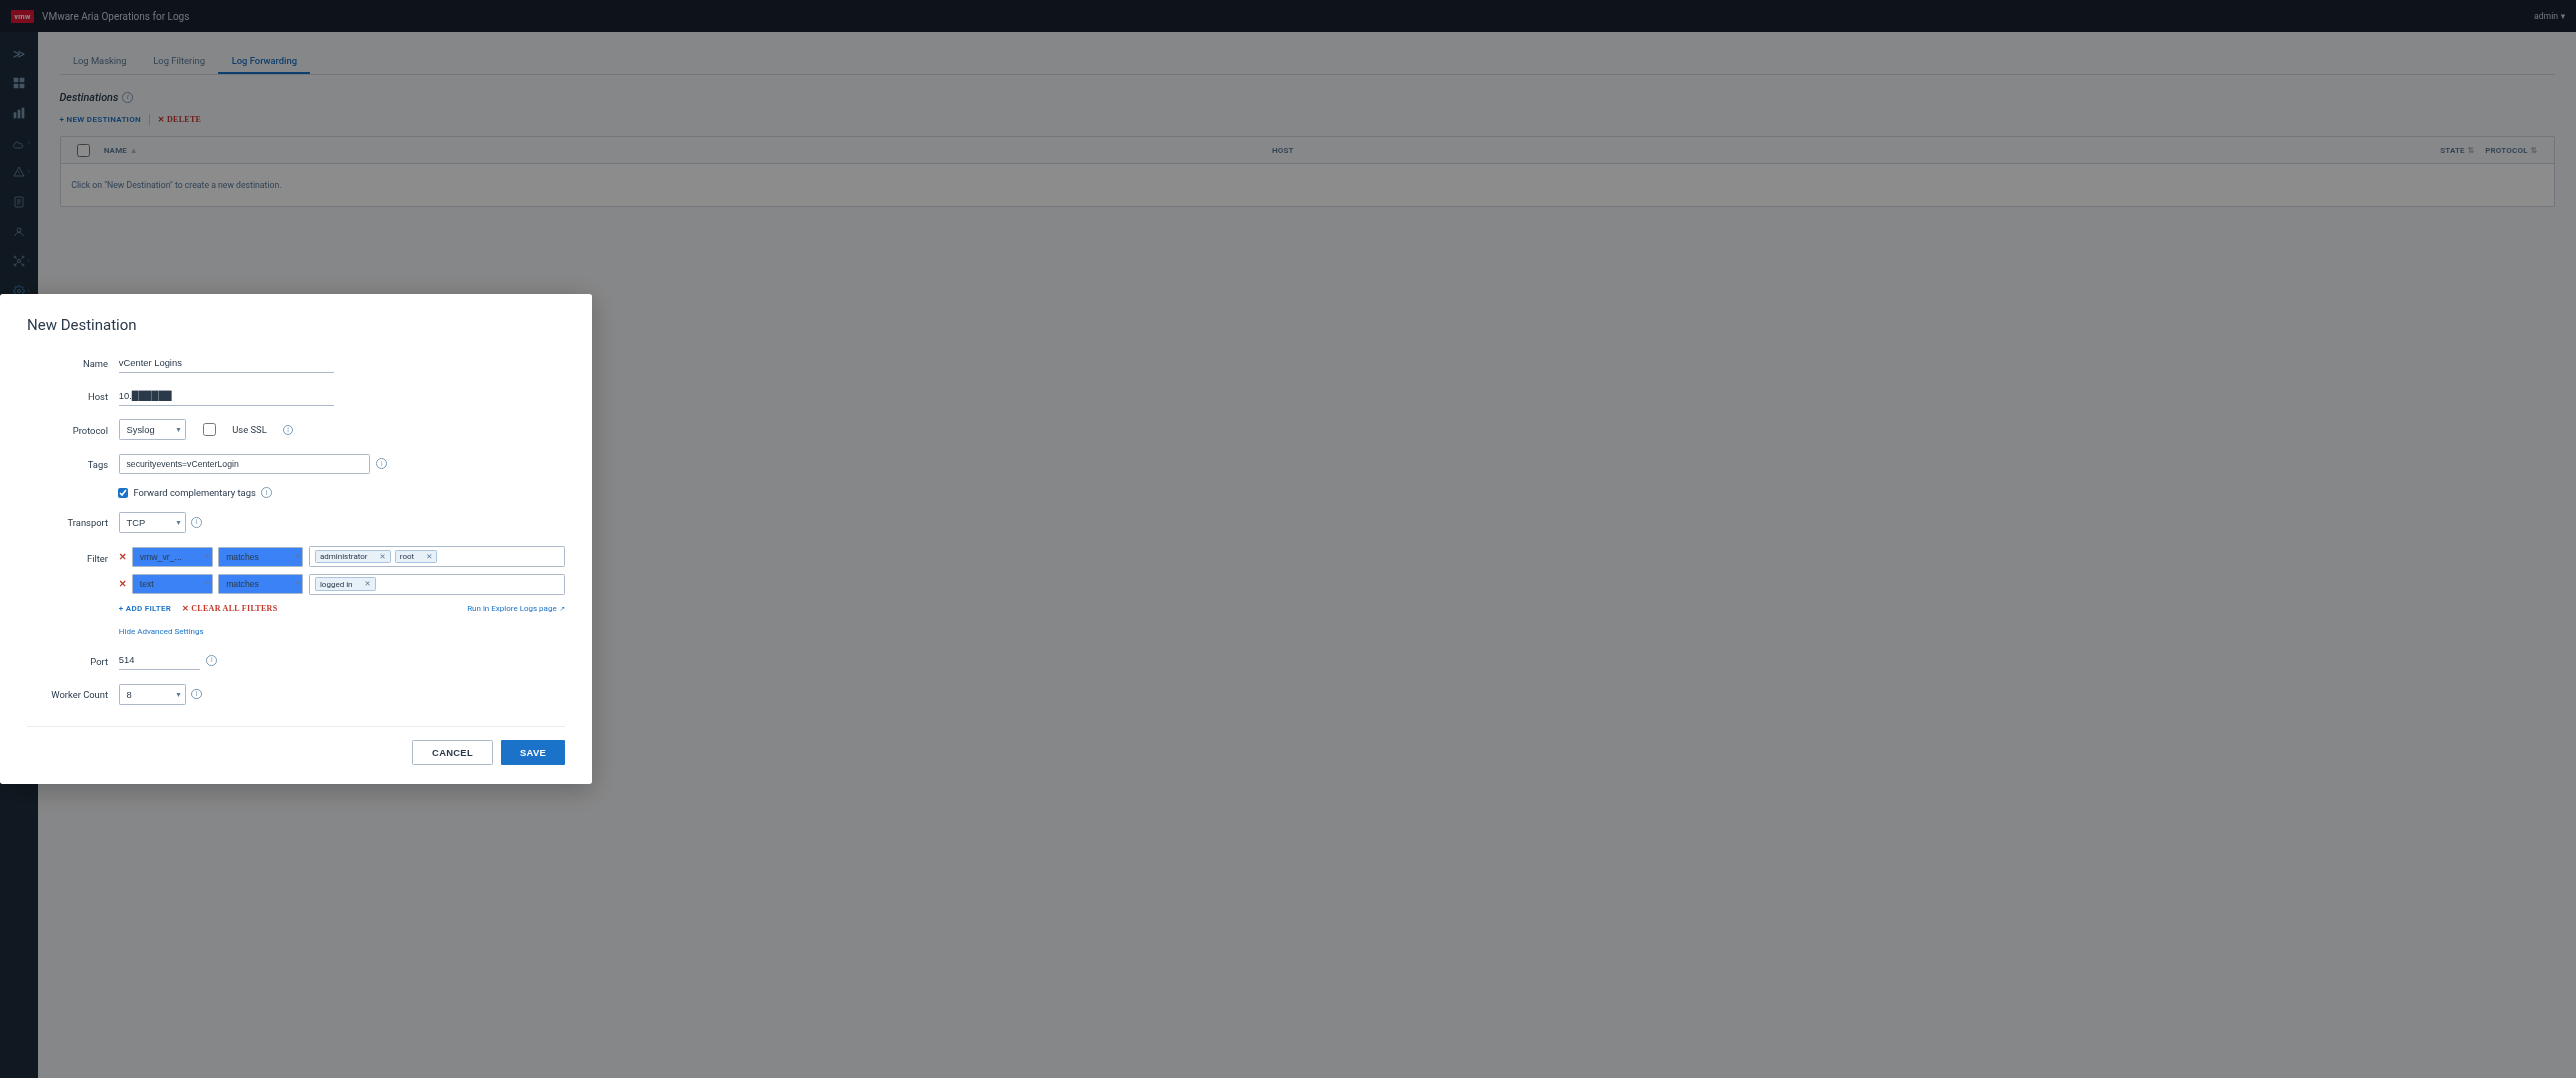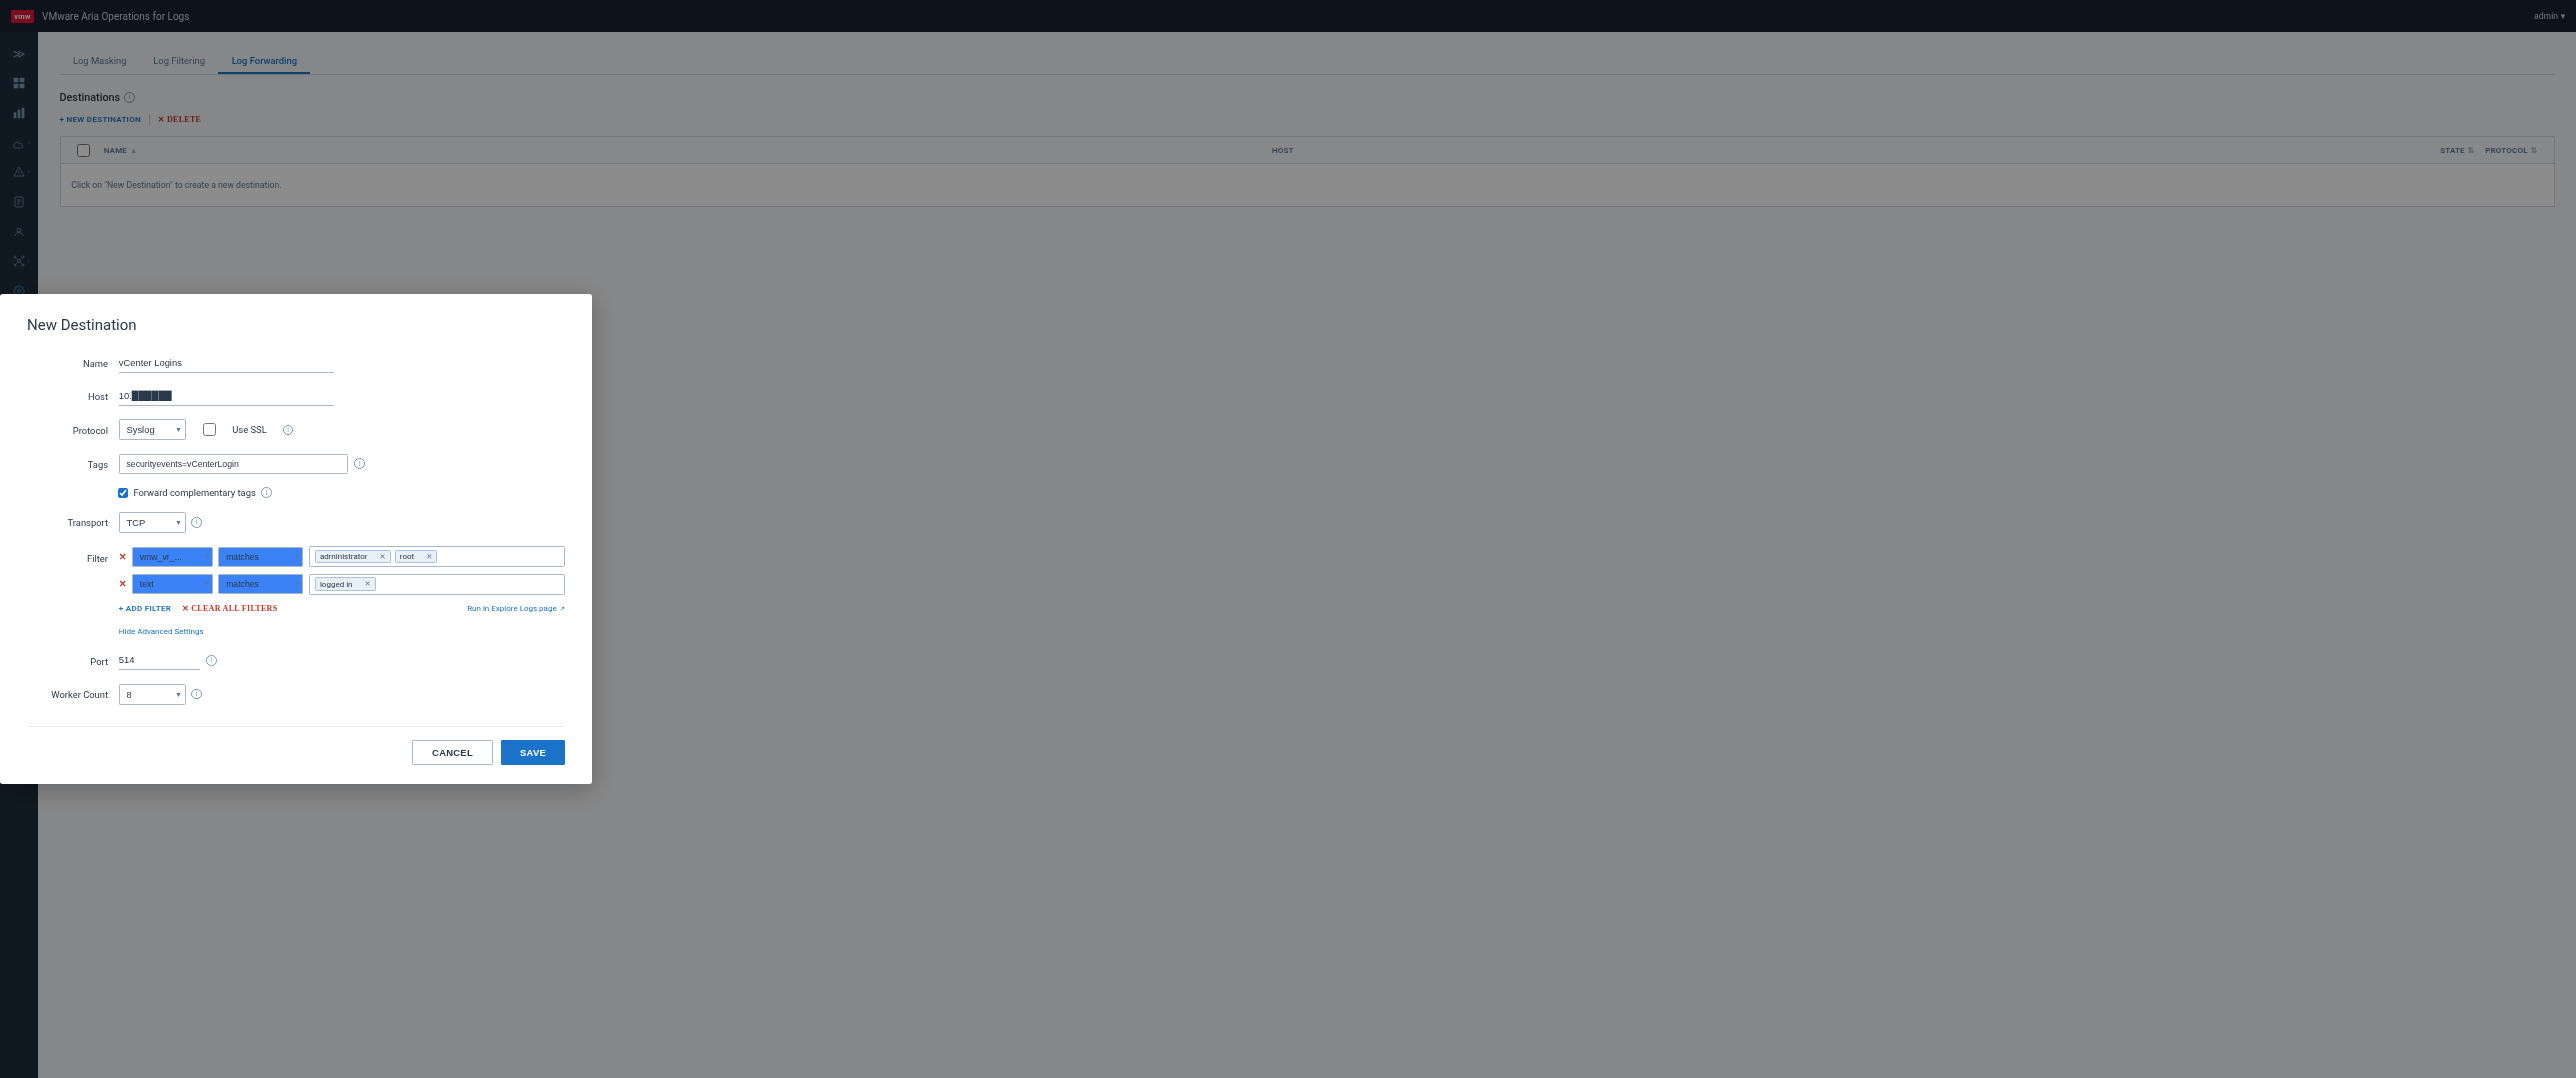--- a/index.html
+++ b/index.html
@@ -115,20 +115,21 @@
       border-bottom-color: #1a73c8;
       font-weight: 500;
     }
 
     
     .section-header {
       display: flex;
       align-items: center;
       gap: 4px;
       margin-bottom: 10.8px;
+      font-style: italic;
     }
     .section-title {
       font-size: 10.8px;
       font-weight: 500;
       color: #2a3a4a;
     }
     .info-icon {
       width: 10.8px; height: 10.8px;
       border-radius: 50%;
       border: 0.7px solid #7a9bb5;
@@ -639,21 +640,21 @@
           <input type="checkbox" id="usessl" style="">
           <label for="usessl" class="checkbox-label">Use SSL</label>
           <span class="info-icon">i</span>
         </div>
       </div>
     </div>
 
     <div class="form-row">
       <label class="form-label">Tags</label>
       <div class="form-control">
-        <input class="tags-input" type="text" value="securityevents=vCenterLogin" style="width: 229px;">
+        <input class="tags-input" type="text" value="securityevents=vCenterLogin" style="width: 251px;">
         <span class="info-icon">i</span>
       </div>
     </div>
 
     <div class="form-row" style="padding-left: 91px;">
       <div class="checkbox-group">
         <input type="checkbox" id="fwdtags" checked="" style="">
         <label for="fwdtags" class="checkbox-label">Forward complementary tags</label>
         <span class="info-icon">i</span>
       </div>

